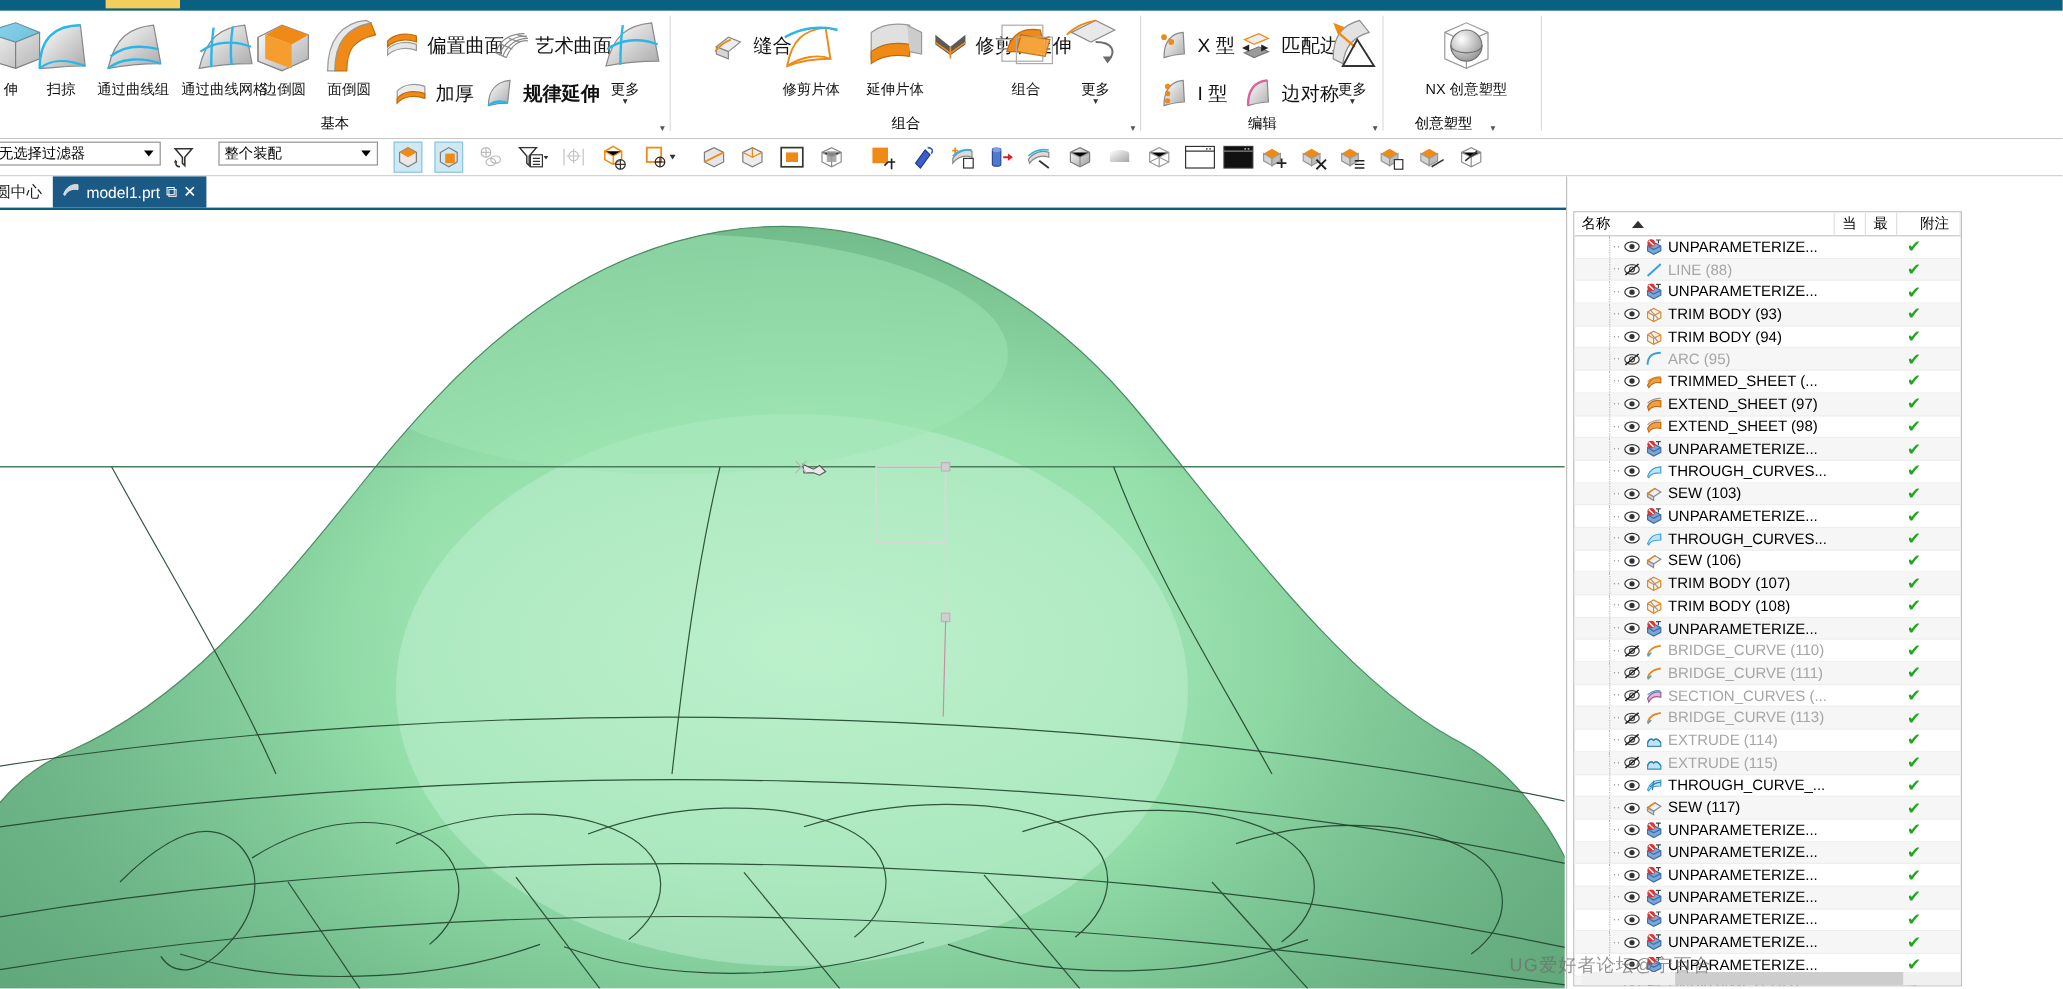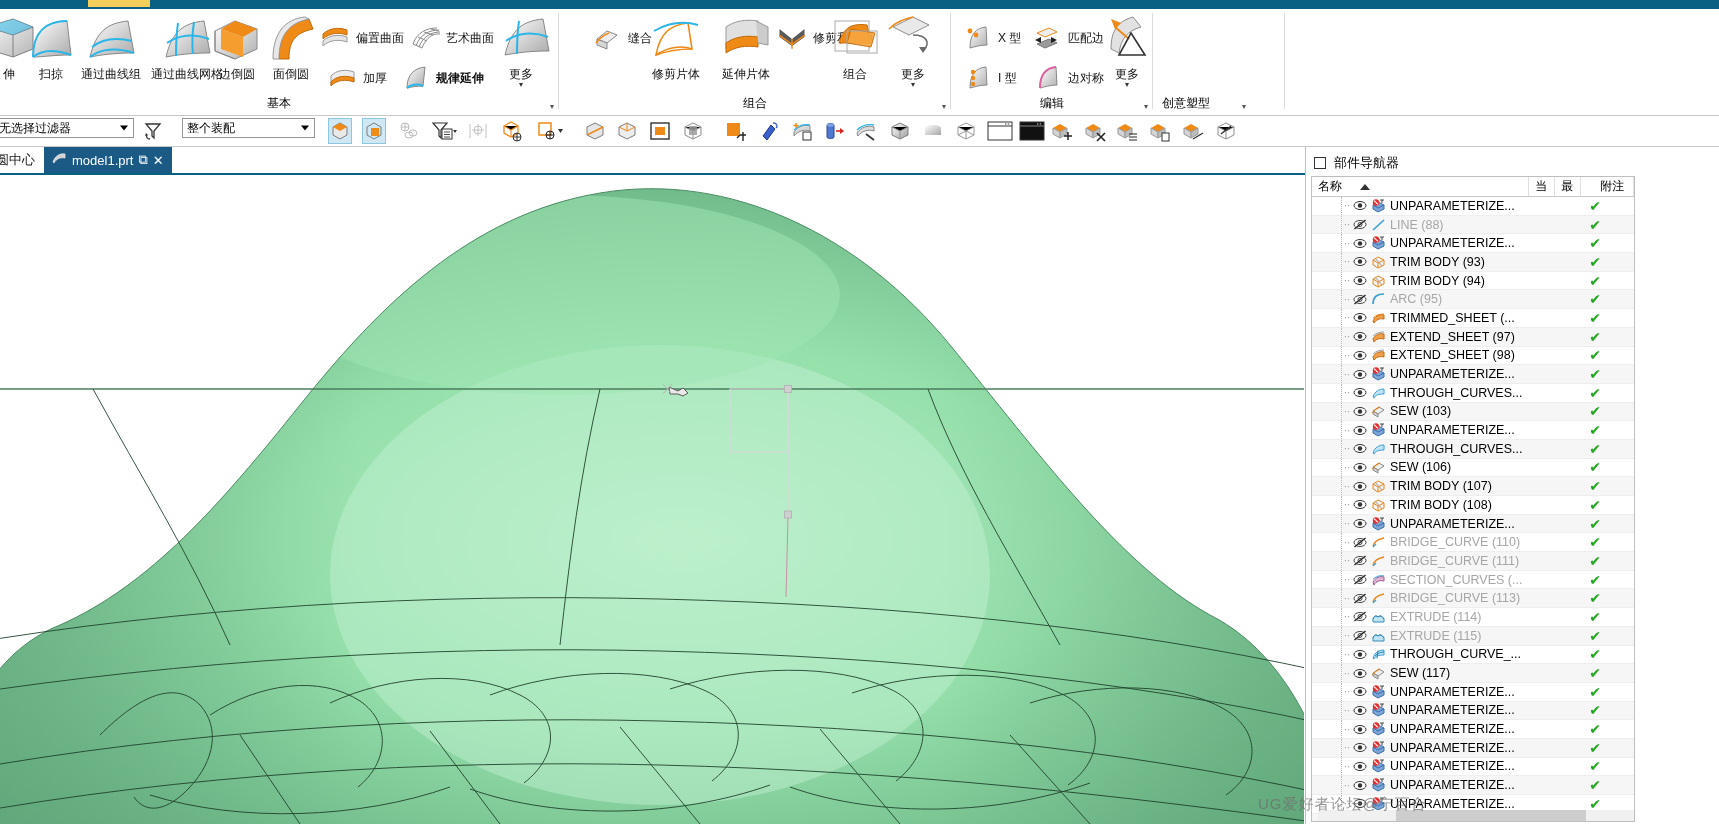--- a/index.html
+++ b/index.html
@@ -21,21 +21,21 @@
   .group{position:absolute;top:0;height:106px;}
   .group-sep{position:absolute;top:4px;width:1px;height:96px;background:#dcdcdc;}
   .group-label{position:absolute;bottom:3px;width:100%;text-align:center;font-size:12px;color:#000000;}
   .group-expander{position:absolute;bottom:4px;right:4px;font-size:8px;color:#555;line-height:8px;}
 
   .btn-big{position:absolute;width:66px;text-align:center;cursor:default;}
   .btn-big .ico{display:block;height:54px;line-height:54px;}
   .btn-big .lbl{display:block;font-size:12px;color:#111;line-height:14px;white-space:nowrap;}
   .btn-row{position:absolute;display:flex;align-items:center;gap:4px;cursor:default;}
   .btn-row .ico{width:34px;height:30px;display:flex;align-items:center;justify-content:center;}
-  .btn-row .lbl{font-size:12px;color:#111;white-space:nowrap;}
+  .btn-row .lbl{font-size:16px;color:#111;white-space:nowrap;}
   .more-caret{font-size:8px;color:#333;display:block;line-height:8px;}
 
   
   .selbar{position:absolute;left:0;top:116px;width:1719px;height:30px;background:#fff;
           border-bottom:1px solid #c8c8c8;}
   .combo{position:absolute;height:20px;border:1px solid #949494;background:#fff;
          font-size:12px;color:#000;display:flex;align-items:center;padding-left:4px;
          box-sizing:border-box;}
   .combo .caret{position:absolute;right:5px;top:50%;transform:translateY(-50%);
                 border-left:4px solid transparent;border-right:4px solid transparent;
@@ -412,21 +412,38 @@
         <span class="more-caret">▾</span>
       </div>
 
       <div class="group-label">编辑</div>
       <div class="group-expander">▾</div>
     </div>
 
     <div class="group-sep" style="left:1152px;"></div>
 
     <div class="group" style="left:1154px;width:130px;">
-      <div class="group-label" style="text-align:left;padding-left:8px;width:auto;">创意塑型</div>
+      <div class="btn-big" style="left:20px;top:4px;width:96px;">
+        <span class="ico">
+          <svg width="60" height="52" viewBox="0 0 60 52">
+            <radialGradient id="gm11" cx="0.35" cy="0.3" r="0.8">
+              <stop offset="0" stop-color="#ffffff"></stop>
+                <stop offset="1" stop-color="#8e8e8e"></stop>
+            </radialGradient>
+            <g stroke="#9a9a9a" fill="none">
+              <path d="M12 14 L30 6 L48 14 L48 36 L30 44 L12 36 Z"></path>
+              <path d="M12 14 L30 22 L48 14 M30 22 L30 44"></path>
+            </g>
+            <circle cx="30" cy="25" r="13" fill="url(#gm11)" stroke="#707070"></circle>
+            <path d="M17 25 A13 6 0 0 0 43 25" fill="none" stroke="#707070"></path>
+          </svg>
+        </span>
+        <span class="lbl">NX 创意塑型</span>
+      </div>
+      <div class="group-label" style="text-align:left;padding-left:25px;width:auto;">创意塑型</div>
       <div class="group-expander" style="right:auto;left:88px;">▾</div>
     </div>
 
     <div class="group-sep" style="left:1284px;"></div>
   </div>
 
   <div class="selbar">
 
     <div class="combo" style="left:-6px;top:2px;width:140px;">
       <span>无选择过滤器</span>
@@ -750,24 +767,20 @@
         <path d="M669 212 L678 216 L683 213 L688 218 L683 221 L678 219 L670 219 Z" fill="#e9e9e9" stroke="#5a5a5a" stroke-width="1"></path>
       </g>
       <g stroke="#b7b7b7" stroke-width="1">
         <path d="M663 209 L672 219 M672 209 L663 219"></path>
       </g>
     </svg>
   </div>
 
   <div class="rightpanel">
 
-    <div class="panel-head">
-      <span class="boxico"></span>
-      <span class="t">部件导航器</span>
-    </div>
 
     <div class="tree">
       <div class="tree-head">
         <div class="th name">
           <span>名称</span>
           <span class="sortarrow"></span>
         </div>
         <div class="th c1">当</div>
         <div class="th c2">最</div>
         <div class="th c3">附注</div>

